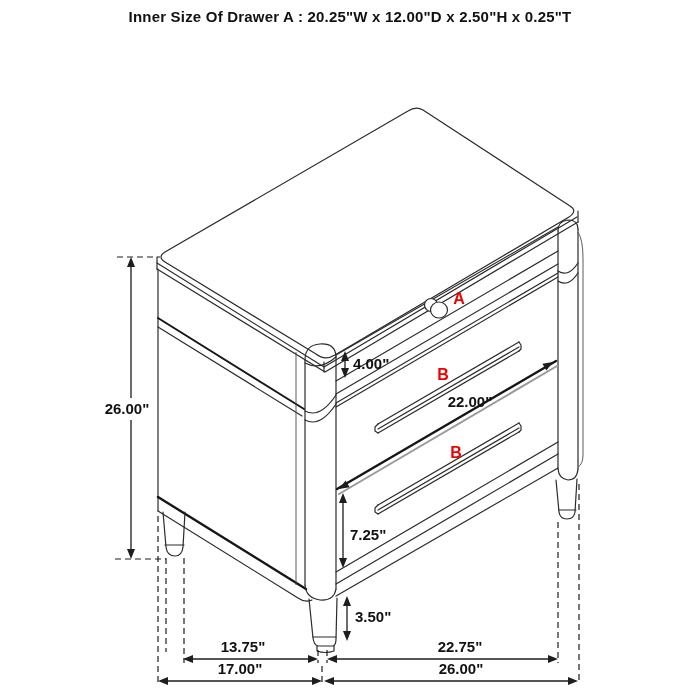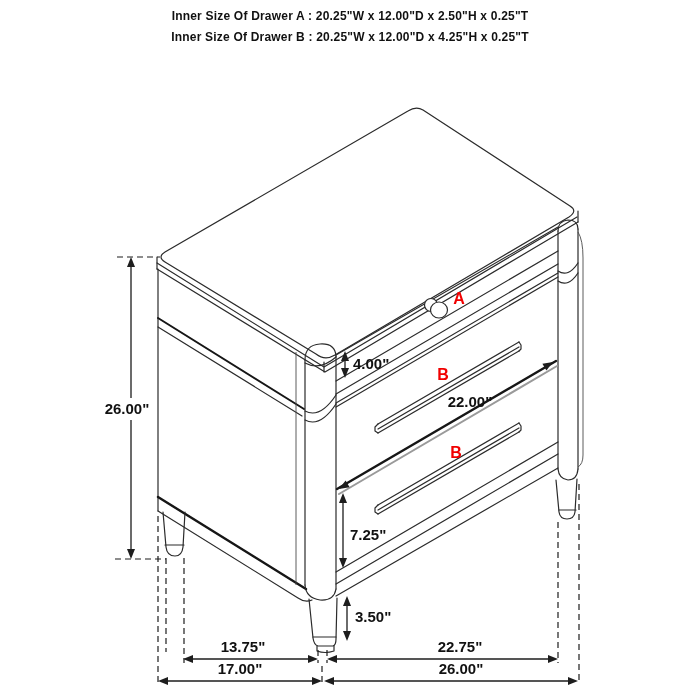--- a/index.html
+++ b/index.html
@@ -1,19 +1,19 @@
 <!DOCTYPE html>
 <html><head>
 <meta charset="utf-8">
 <style>
   html,body{margin:0;padding:0;background:#ffffff;}
   body{width:700px;height:700px;position:relative;overflow:hidden;
        font-family:"Liberation Sans", sans-serif;}
   .hdr{position:absolute;top:6px;left:0;width:700px;text-align:center;
-       color:#111;font-weight:bold;font-size:12px;line-height:21px;
+       color:#111;font-weight:bold;font-size:15px;line-height:21px;
        letter-spacing:0.2px;}
   .fig{position:absolute;top:48px;left:0;width:700px;height:652px;}
   svg{display:block;}
   .ln{fill:none;stroke:#2b2b2b;stroke-width:1.2;stroke-linecap:round;stroke-linejoin:round;}
   .lnthin{fill:none;stroke:#4a4a4a;stroke-width:0.9;}
   .bold{fill:none;stroke:#161616;stroke-width:2.4;stroke-linecap:round;}
   .gray{fill:none;stroke:#9a9a9a;stroke-width:2;stroke-linecap:round;}
   .dim{fill:none;stroke:#1d1d1d;stroke-width:1.3;}
   .dash{fill:none;stroke:#1d1d1d;stroke-width:1.2;stroke-dasharray:6 4;}
   .arr{fill:#1d1d1d;stroke:none;}
@@ -21,21 +21,20 @@
           font-size:15px;fill:#111;}
   .redtxt{font-family:"Liberation Sans", sans-serif;font-weight:bold;
           font-size:16px;}
   .white{fill:#ffffff;}
 </style>
 </head>
 <body>
 
 <div class="hdr">
   <div>Inner Size Of Drawer A : 20.25"W x 12.00"D x 2.50"H x 0.25"T</div>
-  <div>Inner Size Of Drawer B : 20.25"W x 12.00"D x 4.25"H x 0.25"T</div>
 </div>
 
 <div class="fig">
 <svg width="700" height="652" viewBox="0 48 700 652">
 
   <g>
     <path class="ln" d="M408,111 L165,252 Q157,257 165,262 L316,354 Q325,361 335,355 L569,217 Q578,211 570,206 L423,110 Q416,106 408,111 Z"></path>
     <path class="ln" d="M157,263 L324,367 L577,217"></path>
     <path class="ln" d="M157,269 L325,372 L578,222"></path>
     <path class="ln" d="M157,257 L157,269"></path>

